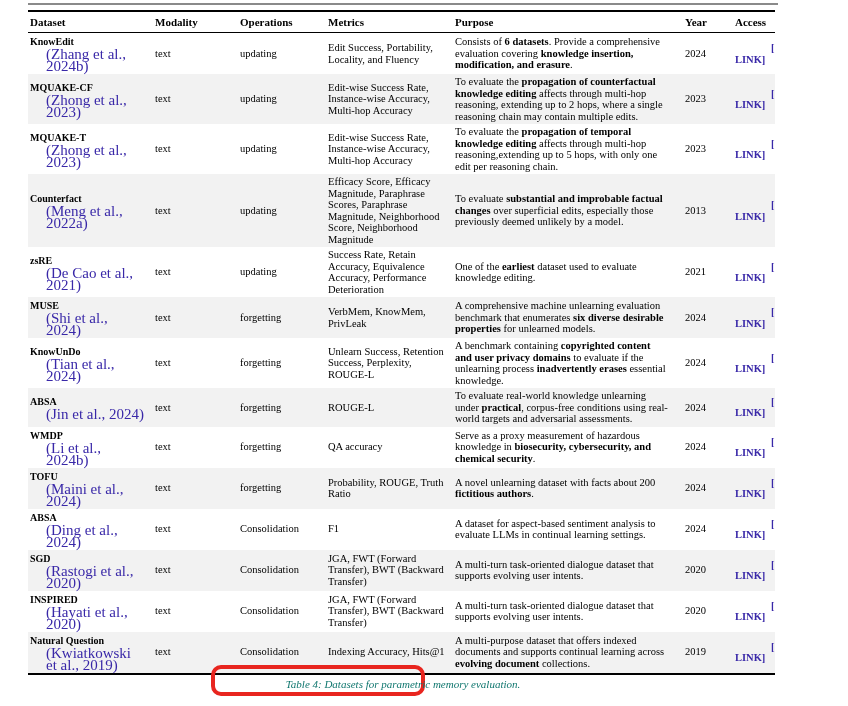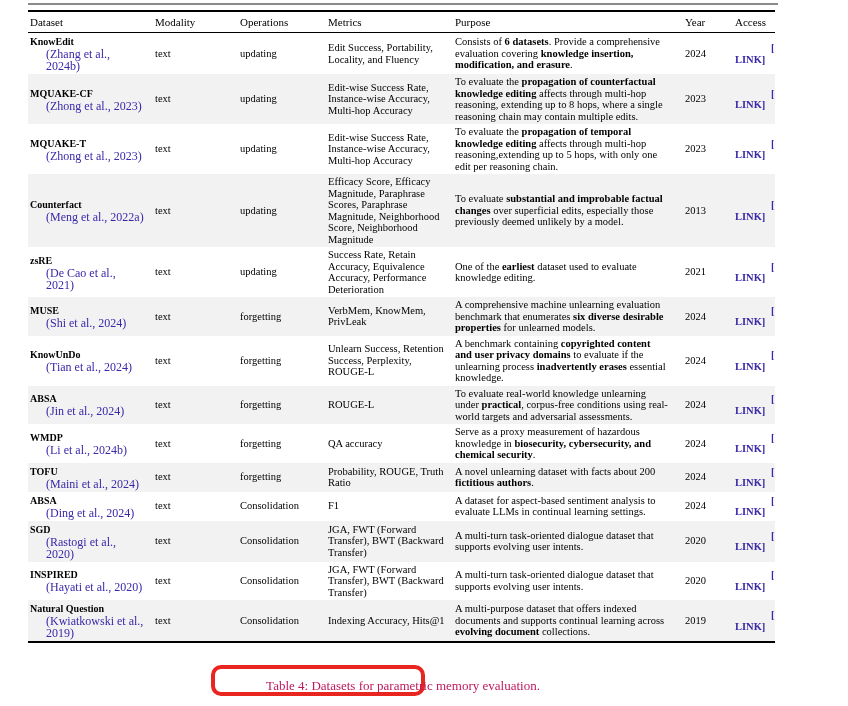--- a/index.html
+++ b/index.html
@@ -8,37 +8,37 @@
     font-family:"Liberation Serif","DejaVu Serif",serif;color:#000;
   }
   .top-gray-rule{position:absolute;left:28px;top:3px;width:750px;height:2px;background:#8a8a8a;}
   table.datasets{
     position:absolute;left:28px;top:10px;width:747px;
     border-collapse:collapse;table-layout:fixed;
     border-top:2px solid #000;border-bottom:2px solid #000;
   }
   thead th{
     border-bottom:1.5px solid #000;
-    font-size:11px;font-weight:normal;text-align:left;
+    font-size:11px;font-weight:bold;text-align:left;
     padding:4px 2px 4px 2px;vertical-align:bottom;
   }
   td{
     font-size:10.5px;line-height:11.5px;vertical-align:middle;
     padding:2px 8px 2px 2px;word-wrap:break-word;
   }
   td.purpose-cell{padding-right:14px;}
   td.year-cell, td.access-cell{padding-right:2px;margin-top:12px;}
   tr.alt{background:#f2f2f2;}
   .ds-name{font-weight:bold;font-size:10px;line-height:13px;}
-  a.cite{color:#3928a8;text-decoration:none;font-size:12px;line-height:12px;display:block;padding-left:16px;}
+  a.cite{color:#3928a8;text-decoration:none;font-size:15px;line-height:12px;display:block;padding-left:16px;}
   a.access-link{color:#3928a8;text-decoration:none;font-weight:bold;padding-left:36px;}
   .b{font-weight:bold;}
   .caption{
     position:absolute;left:28px;top:678px;width:750px;text-align:center;
-    font-size:13px;color:#be185d;
+    font-size:11px;color:#0f766e;font-style:italic;
   }
   .annotation-box{
     position:absolute;left:211px;top:665px;width:214px;height:31px;
     border:4px solid #e8251f;border-radius:10px;box-sizing:border-box;
     pointer-events:none;
   }
 </style>
 </head>
 <body>
 
@@ -80,21 +80,21 @@
           <td class="access-cell"><a class="access-link" href="#">[LINK]</a></td>
         </tr>
         <tr class="alt">
           <td>
             <div class="ds-name">MQUAKE-CF</div>
             <a class="cite" href="#">(Zhong et al., 2023)</a>
           </td>
           <td>text</td>
           <td>updating</td>
           <td>Edit-wise Success Rate, Instance-wise Accuracy, Multi-hop Accuracy</td>
-          <td class="purpose-cell"><span>To evaluate the </span><span class="b">propagation of counterfactual knowledge editing</span><span> affects through multi-hop reasoning, extending up to 8 hops, where a single reasoning chain may contain multiple edits.</span></td>
+          <td class="purpose-cell"><span>To evaluate the </span><span class="b">propagation of counterfactual knowledge editing</span><span> affects through multi-hop reasoning, extending up to 2 hops, where a single reasoning chain may contain multiple edits.</span></td>
           <td class="year-cell">2023</td>
           <td class="access-cell"><a class="access-link" href="#">[LINK]</a></td>
         </tr>
         <tr>
           <td>
             <div class="ds-name">MQUAKE-T</div>
             <a class="cite" href="#">(Zhong et al., 2023)</a>
           </td>
           <td>text</td>
           <td>updating</td>

